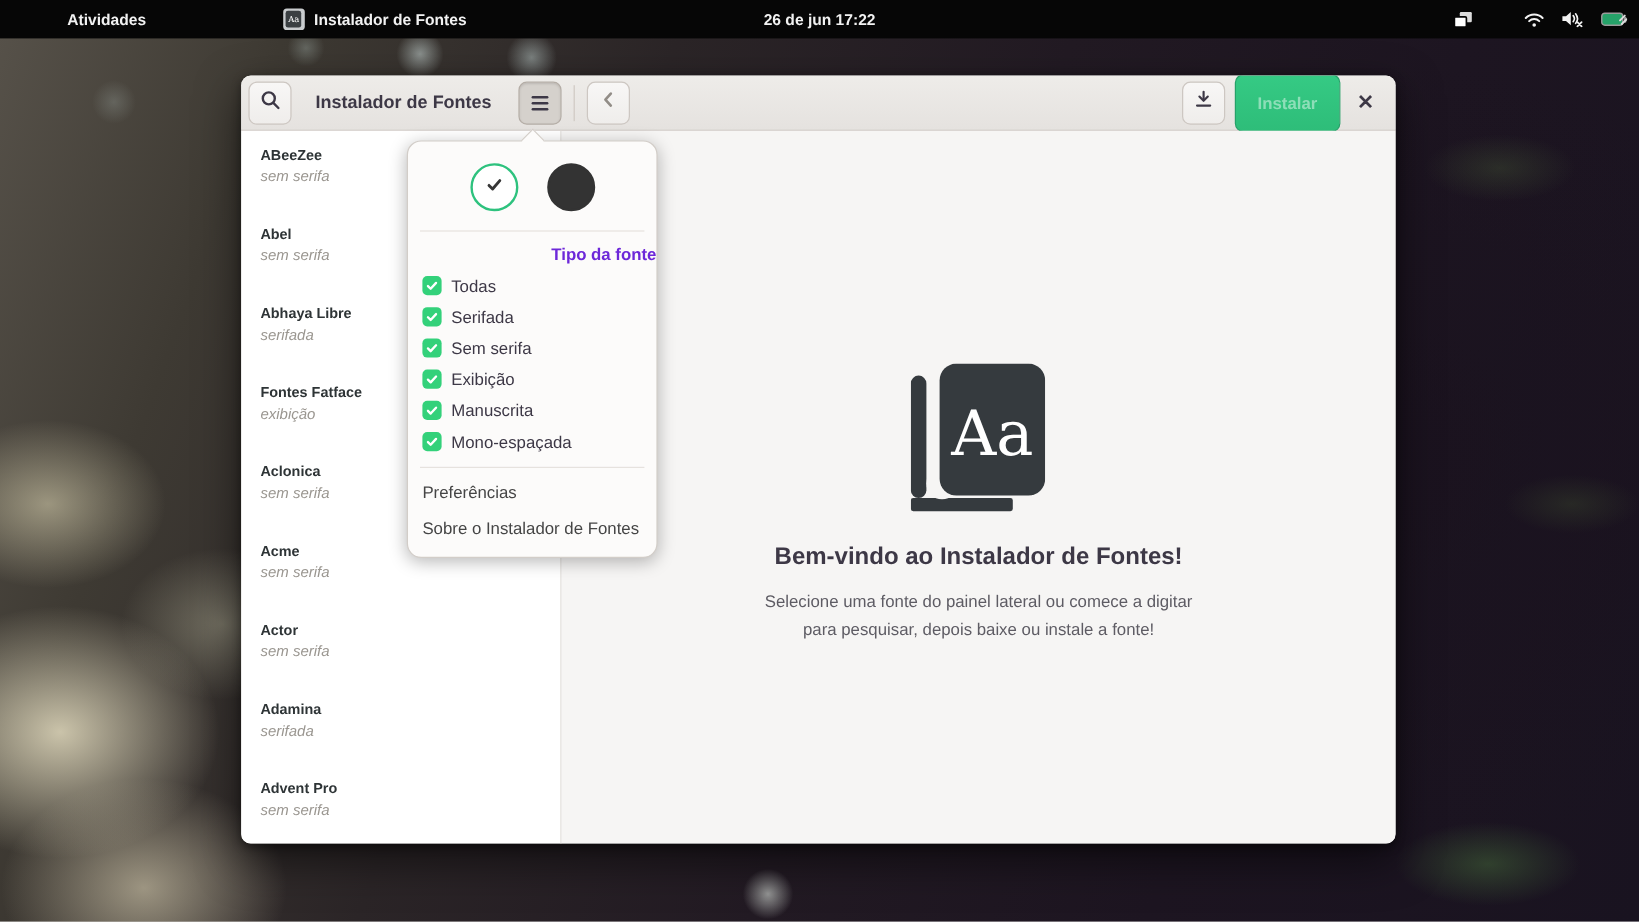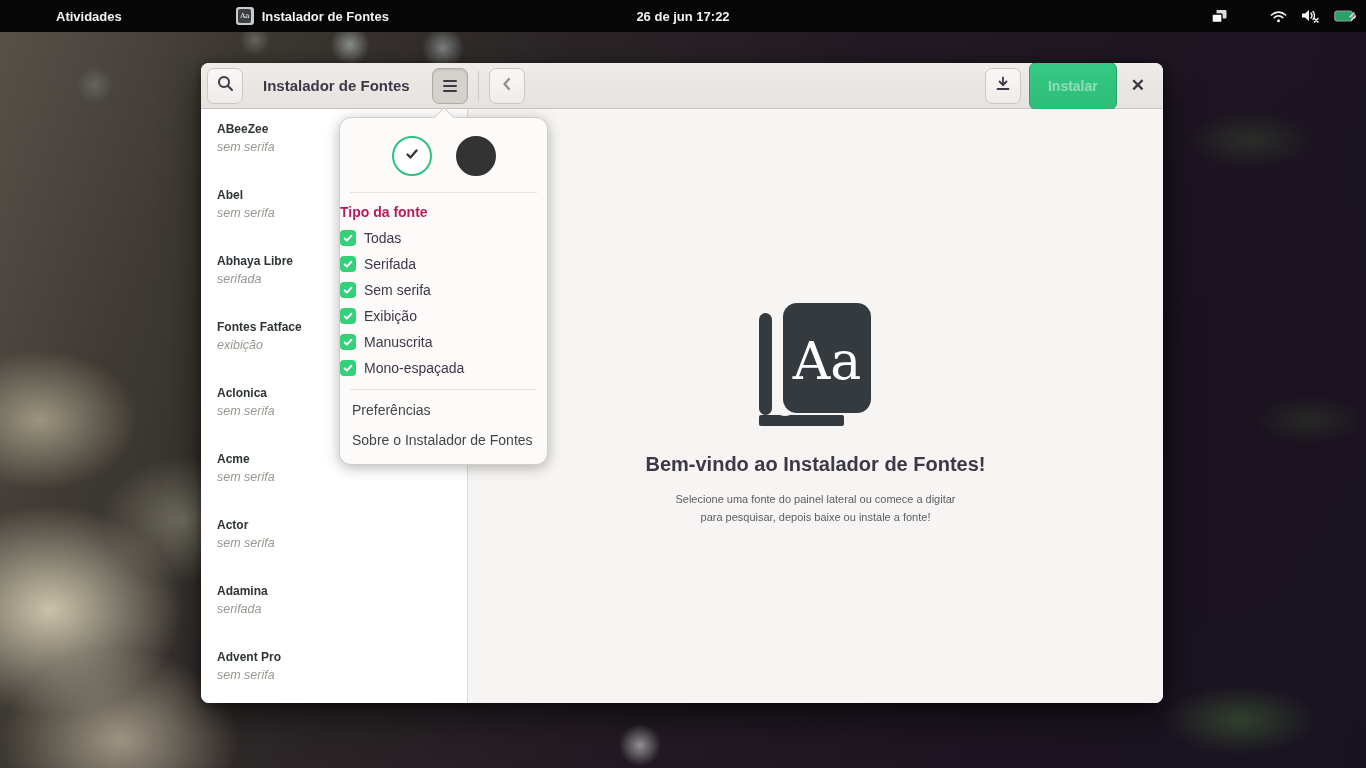--- a/index.html
+++ b/index.html
@@ -101,42 +101,42 @@
   .font-name { font-size:12px; font-weight:700; color:#2e3436; }
   .font-cat  { font-size:12.5px; font-style:italic; color:#9a9690; margin-top:4px; }
 
   
   .main {
     position:absolute; left:267px; top:46px; right:0; bottom:0;
     background:#f6f5f4; display:flex; flex-direction:column; align-items:center;
   }
   .welcome { margin-top:194px; display:flex; flex-direction:column; align-items:center; text-align:center; }
   .welcome-title { font-size:20px; font-weight:700; color:#3d3846; margin-top:26px; }
-  .welcome-sub { font-size:11px; color:#5e5c64; margin-top:14px; line-height:1.65; }
+  .welcome-sub { font-size:14px; color:#5e5c64; margin-top:14px; line-height:1.65; }
 
   
   .popover {
     position:absolute; left:138px; top:54px; width:209px;
     background:#fcfbfa; border:1px solid #d2cdc8; border-radius:12px;
     box-shadow:0 3px 14px rgba(0,0,0,.28);
     z-index:20; padding:6px 0 4px 0;
   }
   .popover-arrow {
     position:absolute; left:97px; top:-8px; width:14px; height:14px;
     background:#fcfbfa; border-left:1px solid #d2cdc8; border-top:1px solid #d2cdc8;
     transform:rotate(45deg);
   }
   .theme-row { display:flex; justify-content:center; gap:24px; padding:12px 0 14px 0; }
   .theme-circle { width:40px; height:40px; border-radius:50%; cursor:pointer;
     display:flex; align-items:center; justify-content:center; }
   .theme-light { background:#ffffff; border:2px solid #2ec27e; }
   .theme-dark  { background:#333333; border:2px solid #333333; }
   .pop-sep { height:1px; background:#e6e2de; margin:2px 10px; }
-  .pop-section-title { text-align:left; font-size:14px; font-weight:700; color:#be185d; padding:9px 0 5px 0; }
-  .filter-row { display:flex; align-items:center; gap:8px; padding:5px 0; cursor:pointer; }
+  .pop-section-title { text-align:right; font-size:14px; font-weight:700; color:#6d28d9; padding:9px 0 5px 0; }
+  .filter-row { display:flex; align-items:center; gap:8px; padding:5px 12px; cursor:pointer; }
   .checkbox {
     width:16px; height:16px; border-radius:4px; background:#33d17a;
     display:flex; align-items:center; justify-content:center; flex:none;
   }
   .filter-label { font-size:14px; color:#3d3846; }
   .menu-item { padding:7px 12px; font-size:14px; color:#454545; cursor:pointer; }
   .menu-list { padding:3px 0 5px 0; }
 </style>
 </head>
 <body>

